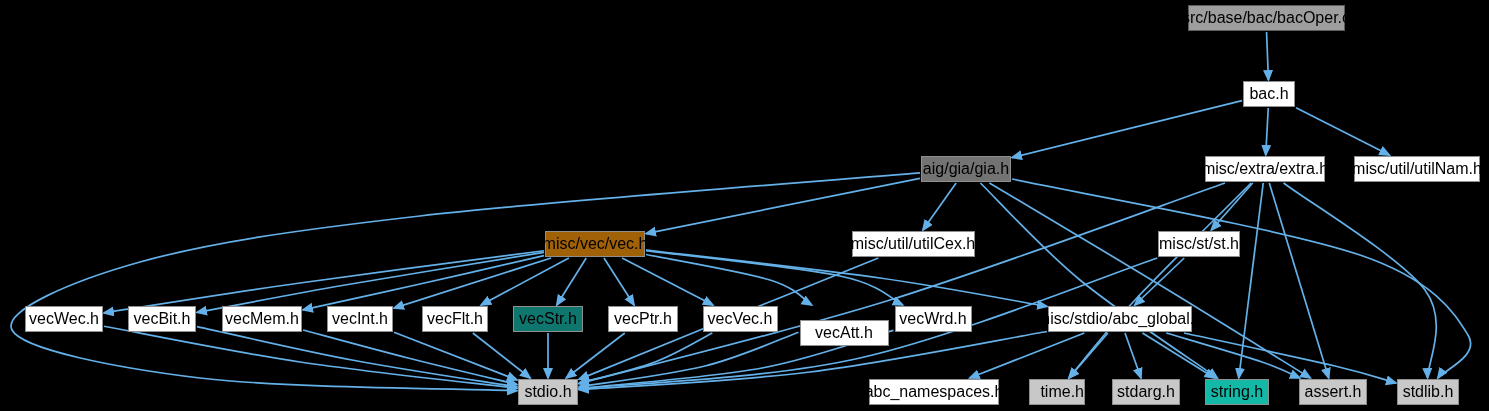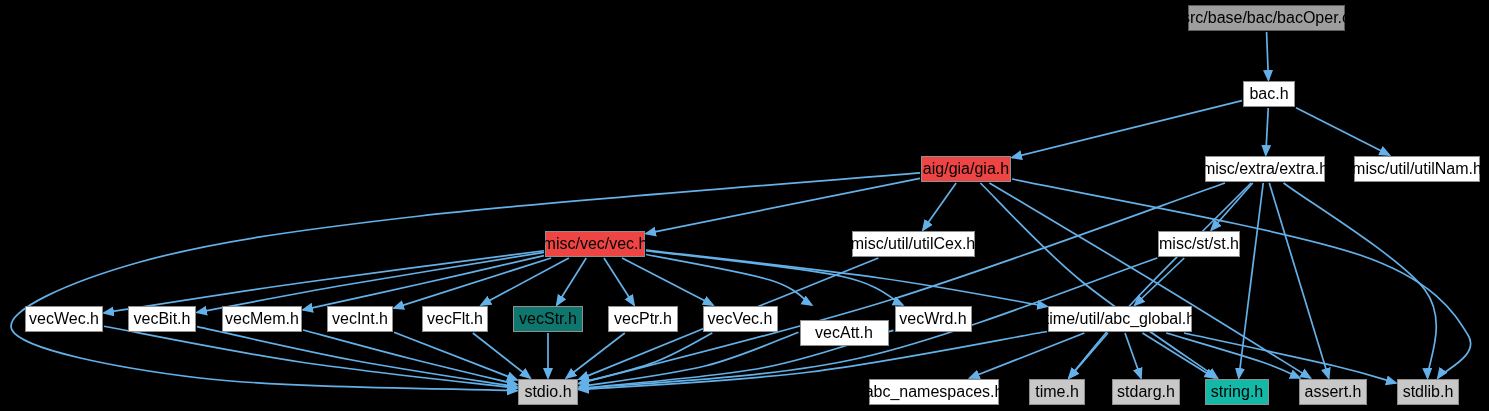--- a/index.html
+++ b/index.html
@@ -75,30 +75,30 @@
         <path d="M1184.0425531914893,333 C1209.2021276595744,338.5 1299.6737588652481,357.65770609319 1335,366 C1370.3262411347519,374.34229390681 1385.8333333333333,380.2114695340502 1396,383.0537634408602" class="edge" stroke="#64b1e9" marker-end="url(#arrow)"></path>
       </g>
   </svg>
   <div id="nodes">
       <div class="node source" style="left: 1187.5px; top: 5px; width: 157px; height: 26px; background: rgb(158, 158, 158); border-color: rgb(92, 92, 92); color: rgb(0, 0, 0);">
         <span>src/base/bac/bacOper.c</span>
       </div>
       <div class="node linked" style="left: 1243px; top: 81px; width: 52px; height: 26px; background: rgb(255, 255, 255); border-color: rgb(143, 143, 143); color: rgb(0, 0, 0);">
         <span>bac.h</span>
       </div>
-      <div class="node linked" style="left: 921px; top: 156px; width: 90px; height: 26px; background: #ef4444; border-color: rgb(143, 143, 143); color: rgb(0, 0, 0);">
+      <div class="node linked" style="left: 921px; top: 156px; width: 90px; height: 26px; background: #737373; border-color: rgb(143, 143, 143); color: rgb(0, 0, 0);">
         <span>aig/gia/gia.h</span>
       </div>
       <div class="node linked" style="left: 1205px; top: 156px; width: 120px; height: 26px; background: rgb(255, 255, 255); border-color: rgb(143, 143, 143); color: rgb(0, 0, 0);">
         <span>misc/extra/extra.h</span>
       </div>
       <div class="node linked" style="left: 1354px; top: 156px; width: 126px; height: 26px; background: rgb(255, 255, 255); border-color: rgb(143, 143, 143); color: rgb(0, 0, 0);">
         <span>misc/util/utilNam.h</span>
       </div>
-      <div class="node linked" style="left: 545px; top: 231px; width: 100px; height: 26px; background: #ef4444; border-color: rgb(143, 143, 143); color: rgb(0, 0, 0);">
+      <div class="node linked" style="left: 545px; top: 231px; width: 100px; height: 26px; background: #a16207; border-color: rgb(143, 143, 143); color: rgb(0, 0, 0);">
         <span>misc/vec/vec.h</span>
       </div>
       <div class="node linked" style="left: 851.5px; top: 231px; width: 123px; height: 26px; background: rgb(255, 255, 255); border-color: rgb(143, 143, 143); color: rgb(0, 0, 0);">
         <span>misc/util/utilCex.h</span>
       </div>
       <div class="node linked" style="left: 1158px; top: 231px; width: 82px; height: 26px; background: rgb(255, 255, 255); border-color: rgb(143, 143, 143); color: rgb(0, 0, 0);">
         <span>misc/st/st.h</span>
       </div>
       <div class="node linked" style="left: 25px; top: 306px; width: 78px; height: 26px; background: rgb(255, 255, 255); border-color: rgb(143, 143, 143); color: rgb(0, 0, 0);">
         <span>vecWec.h</span>
@@ -124,29 +124,29 @@
       <div class="node linked" style="left: 702.5px; top: 306px; width: 75px; height: 26px; background: rgb(255, 255, 255); border-color: rgb(143, 143, 143); color: rgb(0, 0, 0);">
         <span>vecVec.h</span>
       </div>
       <div class="node linked" style="left: 799.5px; top: 320px; width: 89px; height: 26px; background: rgb(255, 255, 255); border-color: rgb(143, 143, 143); color: rgb(0, 0, 0);">
         <span>vecAtt.h</span>
       </div>
       <div class="node linked" style="left: 894.5px; top: 306px; width: 77px; height: 26px; background: rgb(255, 255, 255); border-color: rgb(143, 143, 143); color: rgb(0, 0, 0);">
         <span>vecWrd.h</span>
       </div>
       <div class="node linked" style="left: 1048px; top: 306px; width: 144px; height: 26px; background: rgb(255, 255, 255); border-color: rgb(143, 143, 143); color: rgb(0, 0, 0);">
-        <span>time/util/abc_global.h</span>
+        <span>misc/stdio/abc_global.h</span>
       </div>
       <div class="node system" style="left: 518px; top: 379px; width: 60px; height: 26px; background: rgb(200, 200, 200); border-color: rgb(143, 143, 143); color: rgb(0, 0, 0);">
         <span>stdio.h</span>
       </div>
       <div class="node linked" style="left: 869px; top: 379px; width: 130px; height: 26px; background: rgb(255, 255, 255); border-color: rgb(143, 143, 143); color: rgb(0, 0, 0);">
         <span>abc_namespaces.h</span>
       </div>
-      <div class="node system" style="left: 1029px; top: 379px; width: 56px; height: 26px; background: rgb(200, 200, 200); border-color: rgb(143, 143, 143); color: rgb(0, 0, 0);">
+      <div class="node system" style="left: 1029px; top: 379px; width: 56px; height: 26px; background: rgb(200, 200, 200); border-color: rgb(143, 143, 143); color: rgb(0, 0, 0); justify-content: flex-end;">
         <span>time.h</span>
       </div>
       <div class="node system" style="left: 1112px; top: 379px; width: 68px; height: 26px; background: rgb(200, 200, 200); border-color: rgb(143, 143, 143); color: rgb(0, 0, 0);">
         <span>stdarg.h</span>
       </div>
       <div class="node system" style="left: 1205px; top: 379px; width: 64px; height: 26px; background: #14b8a6; border-color: rgb(143, 143, 143); color: rgb(0, 0, 0);">
         <span>string.h</span>
       </div>
       <div class="node system" style="left: 1299px; top: 379px; width: 68px; height: 26px; background: rgb(200, 200, 200); border-color: rgb(143, 143, 143); color: rgb(0, 0, 0);">
         <span>assert.h</span>

